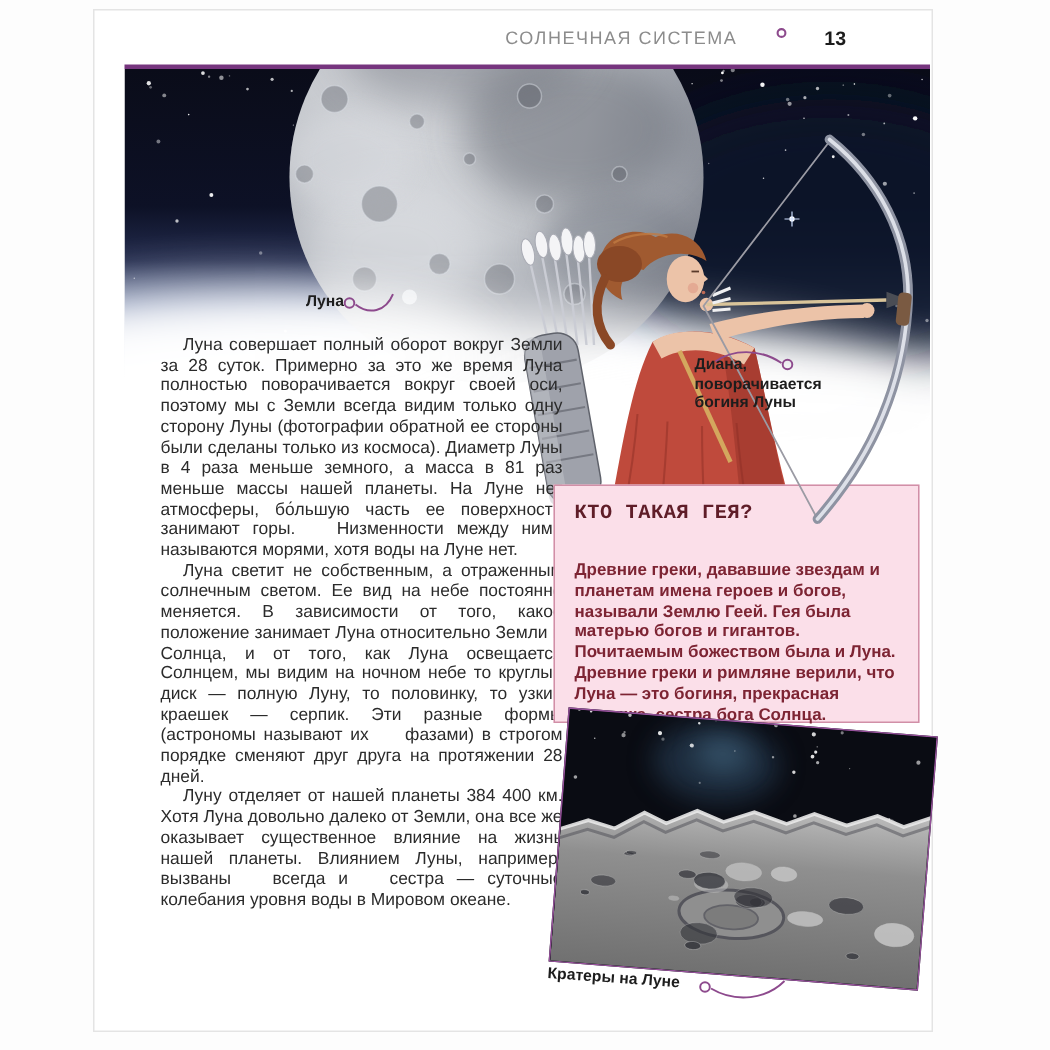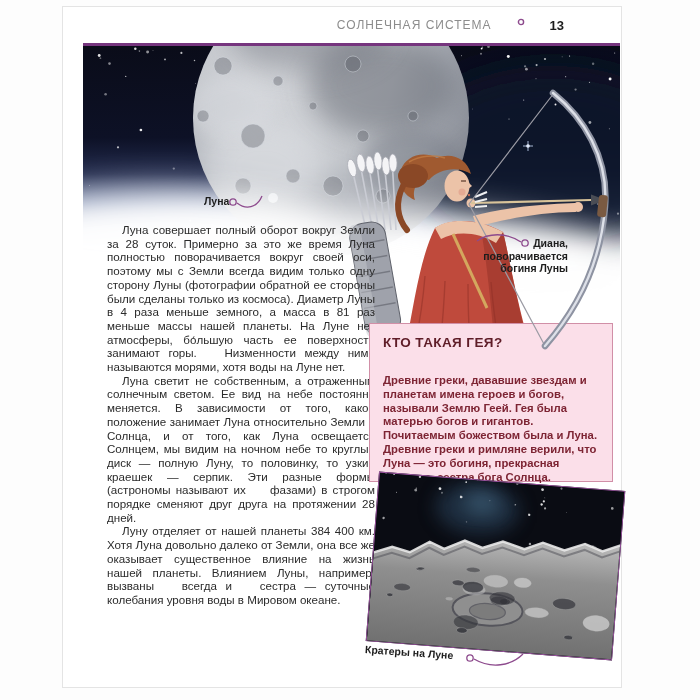--- a/index.html
+++ b/index.html
@@ -17,31 +17,31 @@
   .hdr-row{position:absolute;top:11px;right:57px;display:flex;align-items:flex-start;gap:25px;z-index:6;}
   .hdr-title{font-size:12px;letter-spacing:1px;color:var(--hdr);}
   .hdr-num{font-size:13px;font-weight:bold;color:var(--pagenum);}
   .rule{position:absolute;left:20px;top:36px;width:537px;height:3px;background:var(--accent);z-index:2;}
   
   .hero{position:absolute;left:20px;top:39px;width:537px;height:305px;z-index:1;}
   .hero svg{display:block;}
   
   .callout{position:absolute;font-size:10.5px;font-weight:bold;color:var(--label);z-index:60;line-height:12.5px;}
   .lbl-luna{left:141px;top:188px;text-align:right;}
-  .lbl-diana{left:400px;top:230px;width:105px;text-align:right;}
+  .lbl-diana{left:400px;top:230px;width:105px;text-align:left;}
   .lbl-craters{left:302px;top:636px;transform:rotate(4deg);transform-origin:left center;}
   
   .article{position:absolute;left:44px;top:216px;width:268px;z-index:5;
            font-size:11.6px;line-height:13.7px;color:var(--body);text-align:justify;}
   .article p{text-indent:15px;}
   .article b{font-weight:normal;margin-left:19px;}
   
   .infobox{position:absolute;left:306px;top:316px;width:244px;height:159px;z-index:10;
            background:var(--ibx-bg);border:1.5px solid var(--ibx-border);padding:11px 13px 10px 13px;}
-  .infobox h3{font-family:Liberation Sans, sans-serif;font-size:13.5px;letter-spacing:.4px;
+  .infobox h3{font-family:Liberation Mono, monospace;font-size:13.5px;letter-spacing:.4px;
               color:var(--ibx-title);margin-bottom:6px;font-weight:bold;}
   .infobox .ibody{font-size:11.3px;line-height:13.8px;font-weight:bold;color:var(--ibx-text);margin-top:24px;}
   
   .photo{position:absolute;left:309px;top:474px;width:247px;height:170px;z-index:20;
          transform:rotate(4.5deg);border:1.5px solid #96529b;background:#0a0c13;overflow:hidden;}
   
   .overlay{position:absolute;left:0;top:0;width:560px;height:682px;z-index:50;pointer-events:none;}
 </style>
 </head>
 <body>

